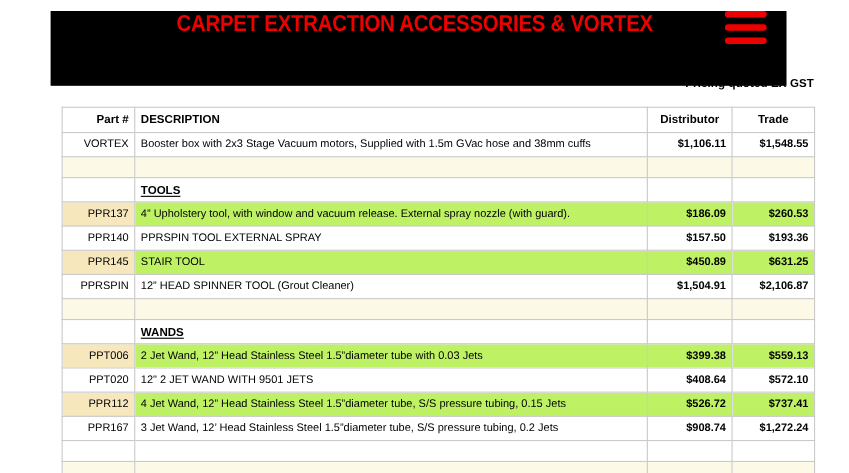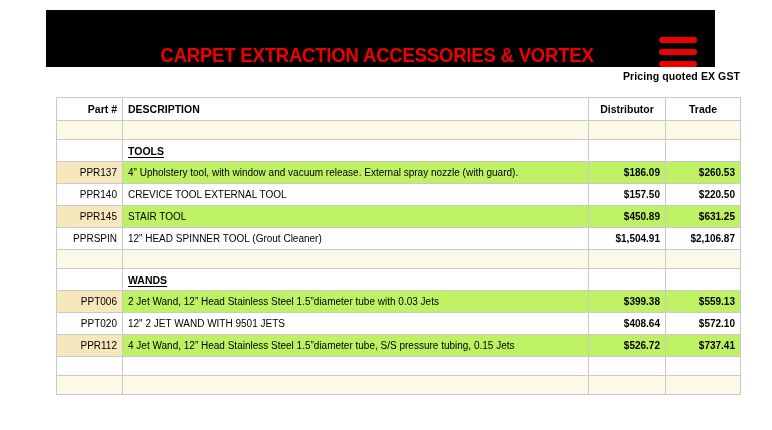--- a/index.html
+++ b/index.html
@@ -13,24 +13,24 @@
   #page {
     position: relative;
     width: 772px; height: 430px;
     background: #ffffff;
   }
 
   
   .banner {
     position: absolute;
     left: 46px; top: 10px;
-    width: 669px; height: 57px;
+    width: 669px; height: 68px;
     background: #000000;
     display: flex;
-    align-items: flex-end;
+    align-items: flex-start;
     justify-content: space-between;
     padding: 0 14px 0 0;
   }
   .banner-title {
     flex: 1;
     text-align: center;
     color: #ee0000;
     font-family: "Liberation Sans Narrow", "Liberation Sans", sans-serif;
     font-weight: bold;
     font-size: 21px;
@@ -142,43 +142,49 @@
           <col class="c-dist">
           <col class="c-trade">
       </colgroup>
       <tbody id="tbody">
         <tr class="hdr">
           <td class="part">Part #</td>
           <td class="desc">DESCRIPTION</td>
           <td class="price">Distributor</td>
           <td class="price">Trade</td>
         </tr>
+      <tr class="plain">
+            <td class="part">VORTEX</td>
+            <td class="desc">Booster box with 2x3 Stage Vacuum motors, Supplied with 1.5m GVac hose and 38mm cuffs</td>
+            <td class="price">$1,106.11</td>
+            <td class="price">$1,548.55</td>
+          </tr>
           <tr class="spacer band">
             <td class="part">&nbsp;</td>
             <td class="desc">&nbsp;</td>
             <td class="price">&nbsp;</td>
             <td class="price">&nbsp;</td>
           </tr>
           <tr class="section plain">
             <td class="part">&nbsp;</td>
             <td class="desc"><span class="section-label">TOOLS</span></td>
             <td class="price">&nbsp;</td>
             <td class="price">&nbsp;</td>
           </tr>
           <tr class="band">
             <td class="part">PPR137</td>
             <td class="desc">4” Upholstery tool, with window and vacuum release. External spray nozzle (with guard).</td>
             <td class="price">$186.09</td>
             <td class="price">$260.53</td>
           </tr>
           <tr class="plain">
             <td class="part">PPR140</td>
-            <td class="desc">CREVICE TOOL EXTERNAL TOOL</td>
+            <td class="desc">PPRSPIN TOOL EXTERNAL SPRAY</td>
             <td class="price">$157.50</td>
-            <td class="price">$220.50</td>
+            <td class="price">$193.36</td>
           </tr>
           <tr class="band">
             <td class="part">PPR145</td>
             <td class="desc">STAIR TOOL</td>
             <td class="price">$450.89</td>
             <td class="price">$631.25</td>
           </tr>
           <tr class="plain">
             <td class="part">PPRSPIN</td>
             <td class="desc">12” HEAD SPINNER TOOL (Grout Cleaner)</td>
@@ -208,20 +214,26 @@
             <td class="desc">12" 2 JET WAND WITH 9501 JETS</td>
             <td class="price">$408.64</td>
             <td class="price">$572.10</td>
           </tr>
           <tr class="band">
             <td class="part">PPR112</td>
             <td class="desc">4 Jet Wand, 12” Head Stainless Steel 1.5”diameter tube, S/S pressure tubing, 0.15 Jets</td>
             <td class="price">$526.72</td>
             <td class="price">$737.41</td>
           </tr>
+          <tr class="plain">
+            <td class="part">PPR167</td>
+            <td class="desc">3 Jet Wand, 12’ Head Stainless Steel 1.5”diameter tube, S/S pressure tubing, 0.2 Jets</td>
+            <td class="price">$908.74</td>
+            <td class="price">$1,272.24</td>
+          </tr>
           <tr class="spacer plain">
             <td class="part">&nbsp;</td>
             <td class="desc">&nbsp;</td>
             <td class="price">&nbsp;</td>
             <td class="price">&nbsp;</td>
           </tr>
           <tr class="spacer band">
             <td class="part">&nbsp;</td>
             <td class="desc">&nbsp;</td>
             <td class="price">&nbsp;</td>

